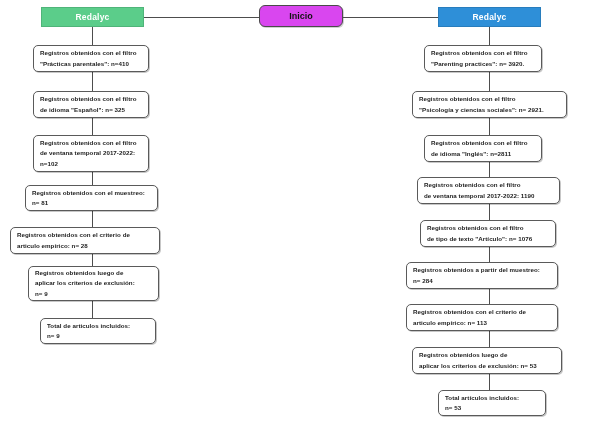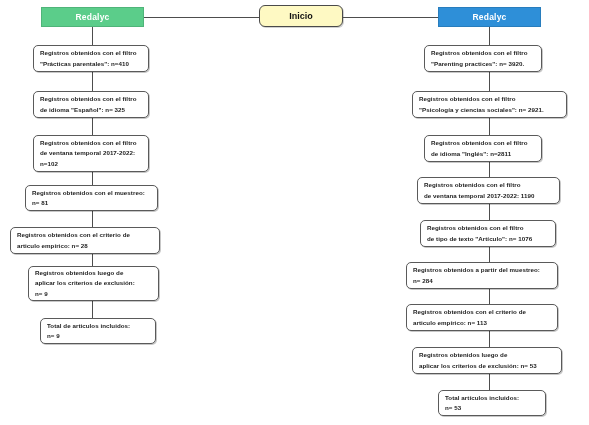--- a/index.html
+++ b/index.html
@@ -31,21 +31,21 @@
   }
   .header-node.green { background: #5BCD8A; }
   .header-node.blue  { background: #2E8FD8; }
 
   .start-node {
     position: absolute;
     box-sizing: border-box;
     display: flex;
     align-items: center;
     justify-content: center;
-    background: #fef9c3;
+    background: #d946ef;
     border: 1px solid #4a4a4a;
     border-radius: 6px;
     font-size: 9px;
     font-weight: bold;
     color: #111111;
     box-shadow: 1px 1px 0 rgba(0,0,0,0.18);
   }
 
   
   .step-box {

